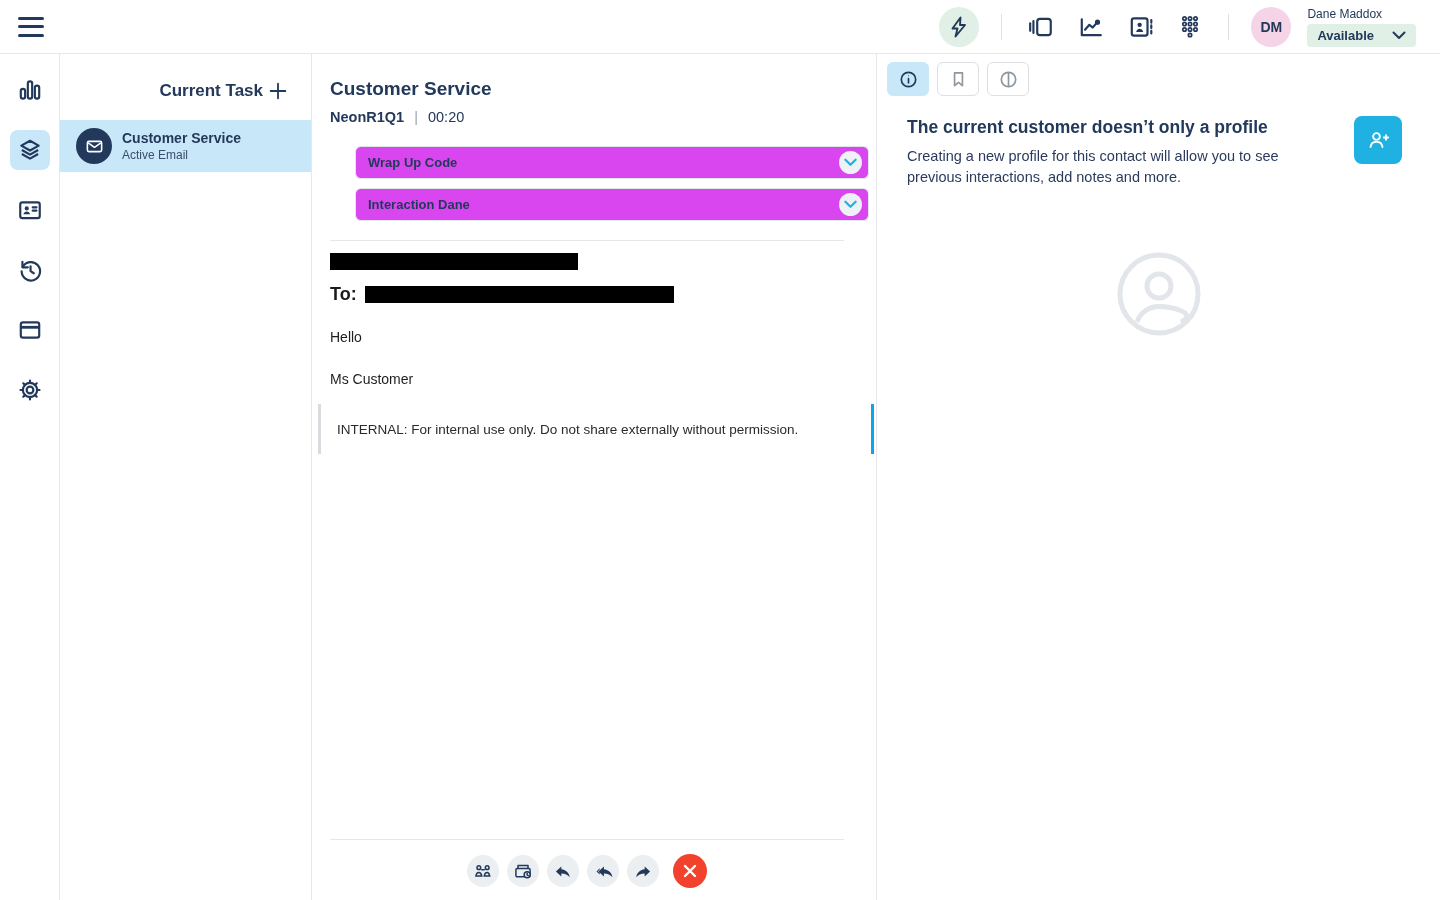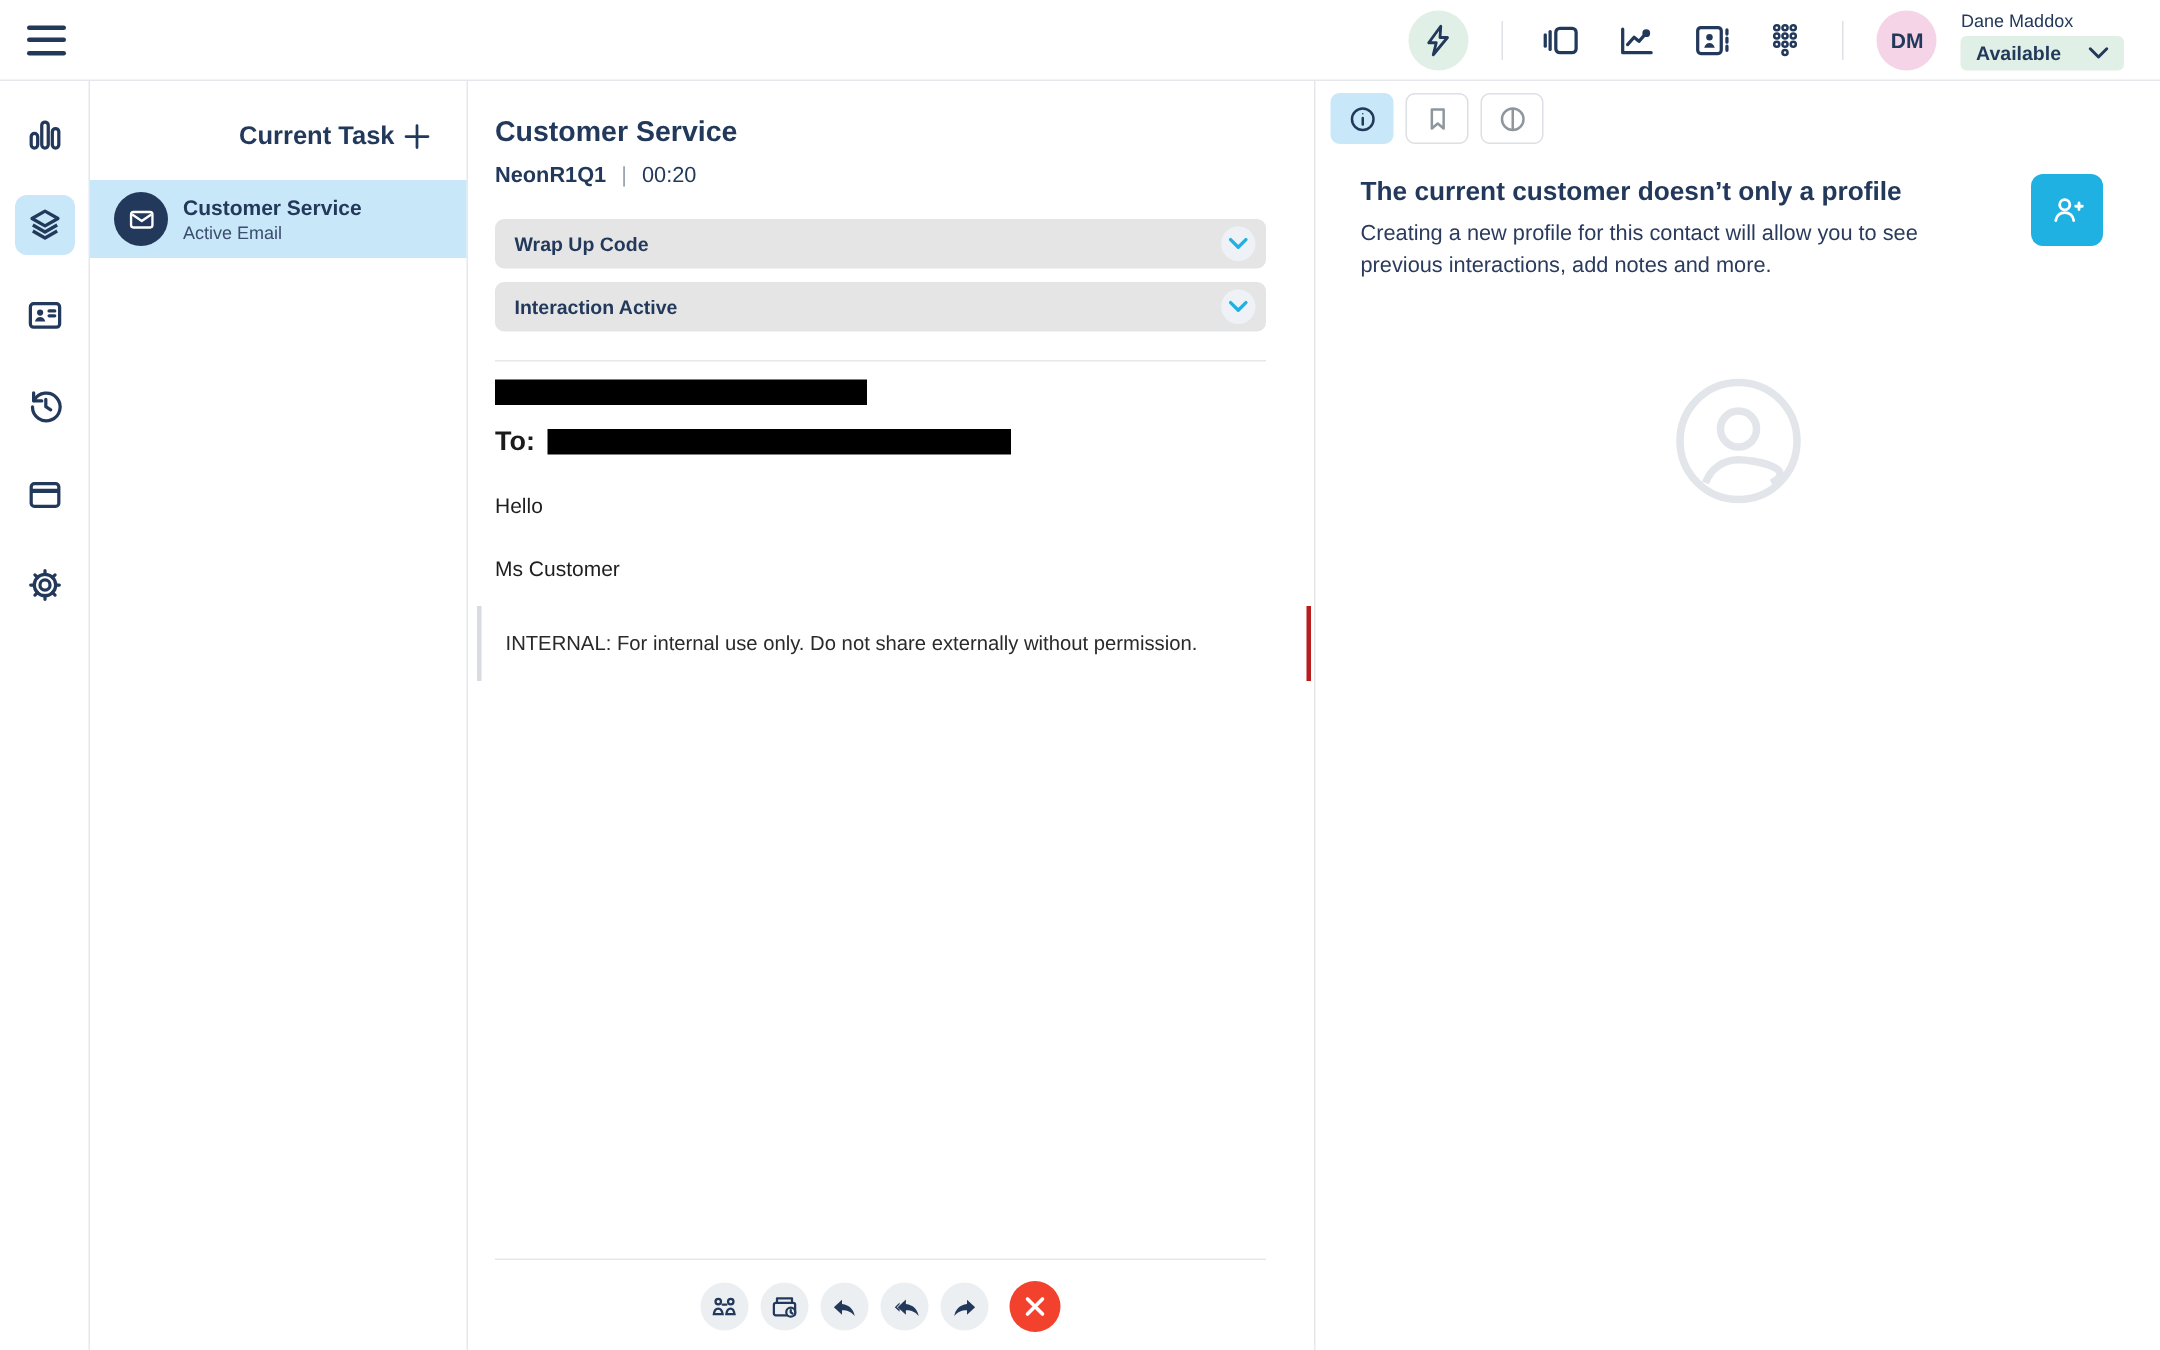--- a/index.html
+++ b/index.html
@@ -61,37 +61,37 @@
   .task-status { font-size: 12px; color: #3C4D6E; margin-top: 2px; }
 
   
   .center { width: 565px; flex: 0 0 565px; border-right: 1px solid var(--border);
     display: flex; flex-direction: column; padding: 24px 32px 0 18px; }
   .center h1 { font-size: 19px; line-height: 22px; font-weight: bold; color: var(--navy); }
   .subline { margin-top: 9px; font-size: 14.5px; color: var(--navy); }
   .subline .queue { font-weight: bold; }
   .subline .sep { color: #9AA3AE; margin: 0 6px; }
   .collapse-card { margin-top: 9px; display: flex; align-items: center; justify-content: space-between;
-    border: 1px solid #E2E5E8; border-radius: 6px; background: #e5e5e5;
-    padding: 5px 6px 5px 12px; height: 33px; cursor: pointer; width: 100%; }
+    border: 1px solid #E2E5E8; border-radius: 6px; background: #d946ef;
+    padding: 5px 6px 5px 12px; height: 33px; cursor: pointer; width: 100%; margin-left: 25px; }
   .collapse-card.first { margin-top: 21px; }
   .collapse-label { font-size: 13px; font-weight: bold; color: var(--navy); }
   .chev-circle { width: 23px; height: 23px; border-radius: 50%; background: #EEF2F6;
     display: flex; align-items: center; justify-content: center; }
   .hdivider { margin-top: 19px; border: none; border-top: 1px solid var(--border); }
   .redacted { background: #000; height: 17px; display: inline-block; }
   .redact-1 { margin-top: 12px; width: 248px; }
   .to-row { margin-top: 14px; display: flex; align-items: center; gap: 8px; }
   .to-label { font-size: 18px; font-weight: bold; color: #1B1B1B; }
   .redact-2 { width: 309px; }
   .email-body { margin-top: 22px; }
   .email-body p { font-size: 14px; line-height: 21px; color: #1E1E1E; margin: 0 0 21px; }
   .email-body p.tight { margin-bottom: 0; }
   .internal-note { margin: 14px -30px 0 -12px; border-left: 3px solid #D8DCE0;
-    border-right: 3px solid #b91c1c; padding: 16px 10px 16px 16px; }
+    border-right: 3px solid #0ea5e9; padding: 16px 10px 16px 16px; }
   .internal-note span { font-size: 13.5px; color: #2A2A2A; }
   .email-toolbar { margin-top: auto; border-top: 1px solid var(--border);
     padding: 14px 0 12px; display: flex; align-items: center; justify-content: center; gap: 8px; }
   .tool-btn { width: 32px; height: 32px; border-radius: 50%; border: none; background: #ECEFF2;
     display: flex; align-items: center; justify-content: center; cursor: pointer; }
   .tool-btn.danger { width: 34px; height: 34px; background: var(--danger-red, #F2422D); margin-left: 6px; }
 
   
   .rightp { flex: 1; display: flex; flex-direction: column; }
   .tab-row { display: flex; gap: 8px; margin: 8px 0 0 10px; }
@@ -298,21 +298,21 @@
       <button class="collapse-card first">
         <span class="collapse-label">Wrap Up Code</span>
         <span class="chev-circle">
           <svg width="13" height="9" viewBox="0 0 14 9" fill="none" stroke="#1FB1E1" stroke-width="2.4" stroke-linecap="round" stroke-linejoin="round">
             <path d="M1.5 1.5 7 7l5.5-5.5"></path>
           </svg>
         </span>
       </button>
 
       <button class="collapse-card">
-        <span class="collapse-label">Interaction Active</span>
+        <span class="collapse-label">Interaction Dane</span>
         <span class="chev-circle">
           <svg width="13" height="9" viewBox="0 0 14 9" fill="none" stroke="#1FB1E1" stroke-width="2.4" stroke-linecap="round" stroke-linejoin="round">
             <path d="M1.5 1.5 7 7l5.5-5.5"></path>
           </svg>
         </span>
       </button>
 
       <hr class="hdivider">
 
       <span class="redacted redact-1"></span>

